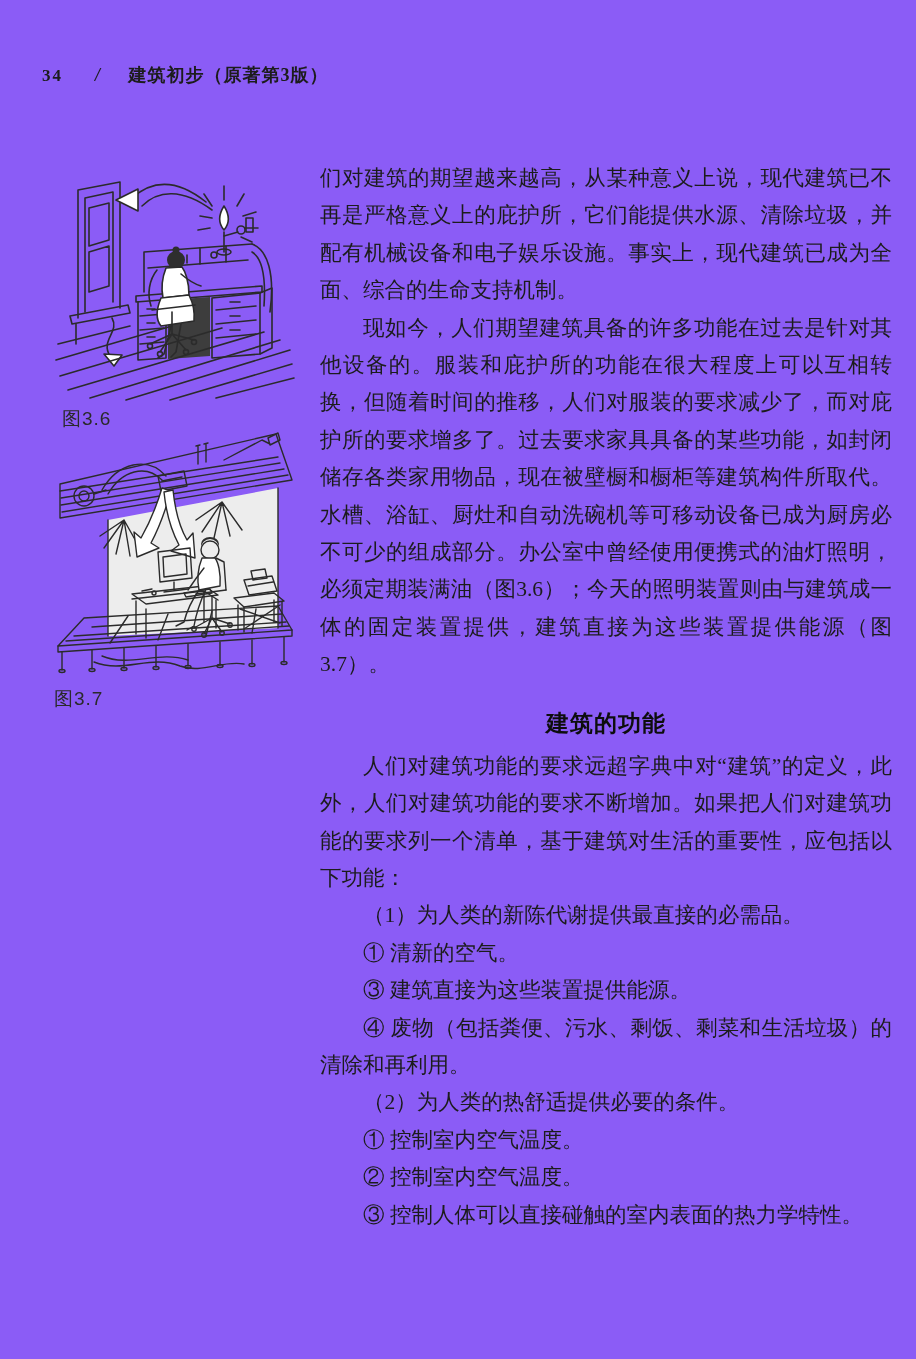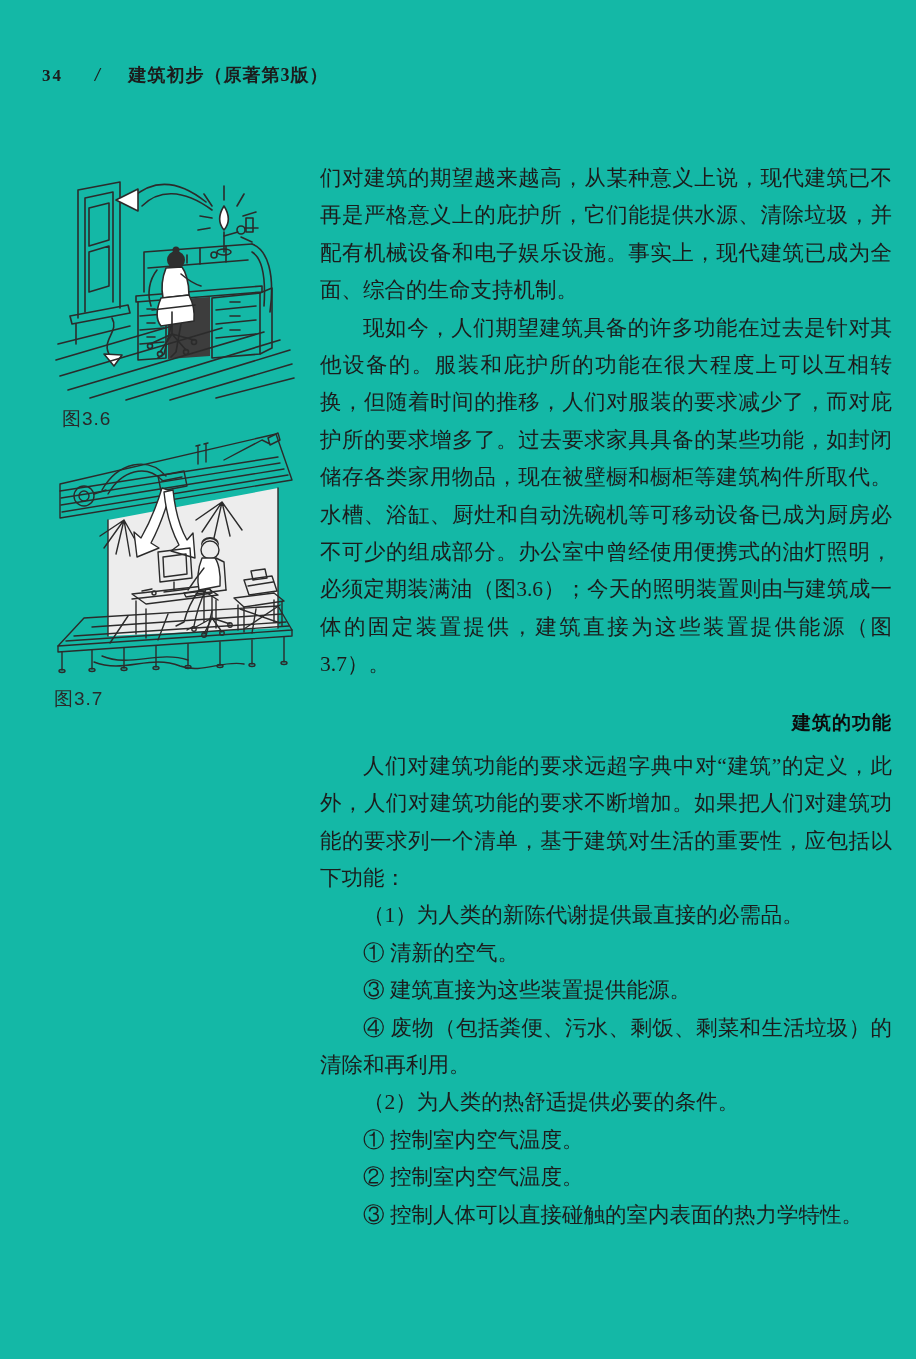--- a/index.html
+++ b/index.html
@@ -1,19 +1,19 @@
 <!DOCTYPE html>
 <html><head>
 <meta charset="utf-8">
 <style>
   * { margin:0; padding:0; box-sizing:border-box; }
   html,body { background:#9c9c9c; }
   .page {
     position:relative; width:916px; height:1359px; margin:0 auto;
-    background:#14b8a6; color:#1c1c1c; overflow:hidden;
+    background:#8b5cf6; color:#1c1c1c; overflow:hidden;
     font-family:"Liberation Serif", serif;
   }
   
   .running-head {
     position:absolute; left:42px; top:63px;
     font-weight:bold; font-size:18px; letter-spacing:.5px;
     display:flex; align-items:baseline; white-space:nowrap;
   }
   .running-head .pnum { font-size:17px; letter-spacing:2px; }
   .running-head .sep  { font-style:italic; margin:0 28px 0 32px; }
@@ -34,22 +34,22 @@
   
   .text-col {
     position:absolute; left:320px; top:160px; width:572px;
     font-size:21.5px; line-height:37.4px;
     text-align:justify; text-justify:inter-ideograph;
   }
   .text-col p { text-indent:2em;font-family:Liberation Serif, serif; }
   .text-col p.noindent { text-indent:0; }
   .section-heading {
     font-family:"Liberation Sans", sans-serif;
-    font-size:19px; font-weight:bold; color:#0d0d0d;
-    line-height:32px; margin:23px 0 9px 0; text-indent:0; text-align:right;
+    font-size:23px; font-weight:bold; color:#0d0d0d;
+    line-height:32px; margin:23px 0 9px 0; text-indent:0; text-align:center;
     letter-spacing:1px;
   }
 </style>
 </head>
 <body>
 
 <div class="page">
 
   <div class="running-head">
     <span class="pnum">34</span>

